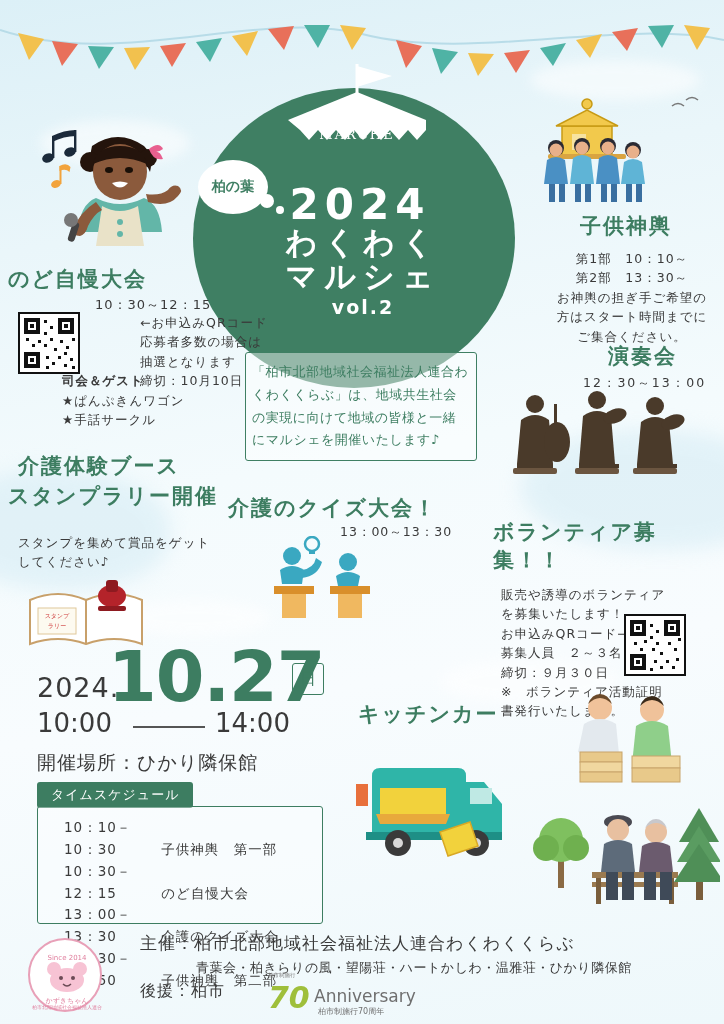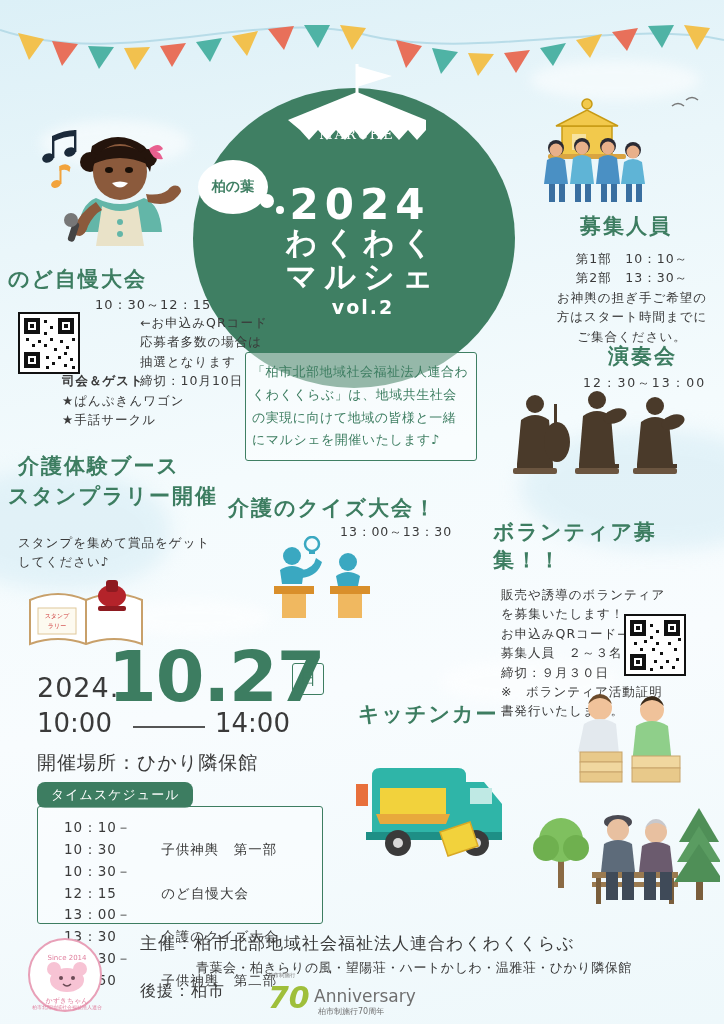--- a/index.html
+++ b/index.html
@@ -122,21 +122,21 @@
     color:#3d7d61; font-size:16px; display:flex; align-items:center; justify-content:center; border-radius:3px;
   }
   .time-row { position:absolute; left:37px; top:708px; width:250px; height:34px; }
   .time-from { position:absolute; left:0; top:0; font-size:26px; color:#3a3a3a; }
   .time-to   { position:absolute; left:178px; top:0; font-size:26px; color:#3a3a3a; }
   .time-dash { position:absolute; left:96px; top:18px; width:72px; height:1.5px; background:#555; }
   .place-row { position:absolute; left:37px; top:750px; font-size:19px; color:#3a3a3a; letter-spacing:1px;}
 
   .sched-tag {
     position:absolute; left:37px; top:782px; background:#3d7d61; color:#fff;
-    font-size:13px; padding:4px 14px; border-radius:8px; letter-spacing:1px;
+    font-size:13px; padding:4px 14px; border-radius:3px; letter-spacing:1px;
   }
   .sched-box {
     position:absolute; left:37px; top:806px; width:286px; height:118px;
     border:1.5px solid #3d7d61; border-radius:3px; background:rgba(255,255,255,.35);
     padding:10px 0 0 26px;
   }
   .sched-line { font-size:13.5px; line-height:1.62; color:#3a3a3a; letter-spacing:1px; }
   .sched-line .t { display:inline-block; width:92px; }
 
   
@@ -331,21 +331,21 @@
   </g>
   <g>
     <circle cx="113" cy="62" r="8" fill="#2a2a33"></circle>
       <circle cx="113" cy="64" r="6.5" fill="#e8b08a"></circle>
     <path d="M104,74 q9,-6 18,0 l3,22 l-24,0z" fill="#5fb4d6"></path>
     <rect x="106" y="96" width="6" height="18" fill="#3a6fa0"></rect>
       <rect x="116" y="96" width="6" height="18" fill="#3a6fa0"></rect>
   </g>
 </svg>
 
-<div class="sec-title" id="mikoshi-title">募集人員</div>
+<div class="sec-title" id="mikoshi-title">子供神輿</div>
 <div class="body-txt" id="mikoshi-body" style="white-space:pre-line;text-align:center;"><span>第1部　10：10～
 第2部　13：30～
 お神輿の担ぎ手ご希望の
 方はスタート時間までに
 ご集合ください。</span></div>
 
 <div class="sec-title" id="ensou-title">演奏会</div>
 <div id="ensou-time" style="position:absolute;color:#3a3a3a;">12：30～13：00</div>
 
 <svg class="ill" style="left:505px;top:390px;" width="190" height="90" viewBox="0 0 190 90">

